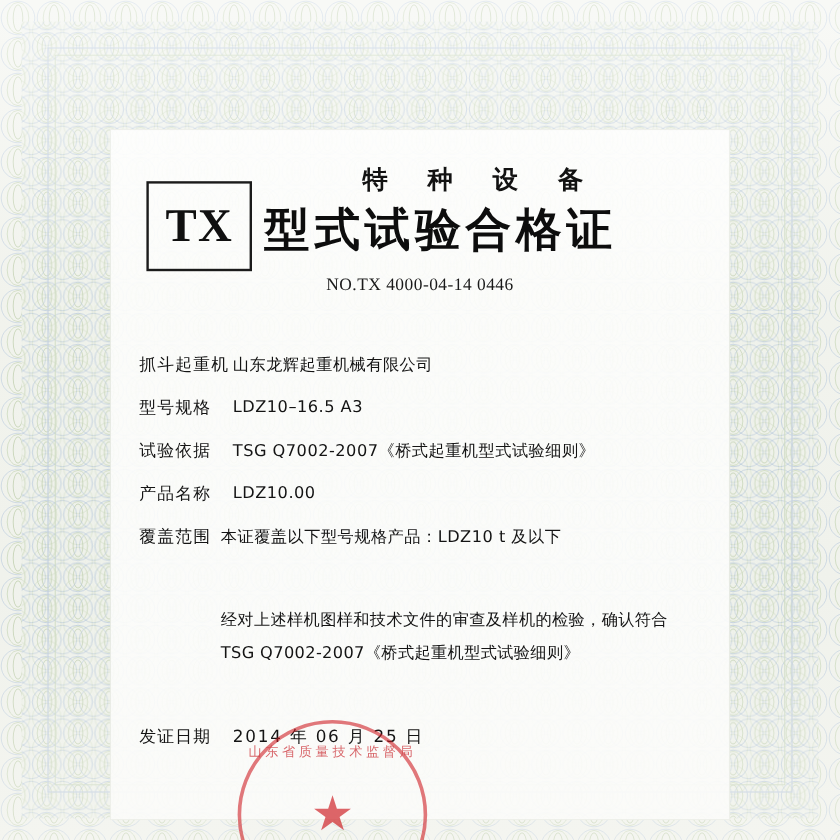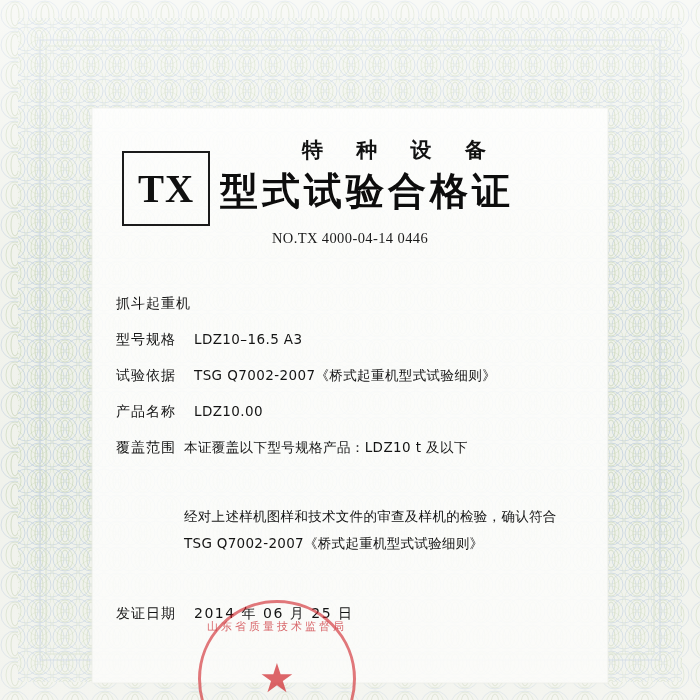--- a/index.html
+++ b/index.html
@@ -266,20 +266,21 @@
     </div>
     <div class="title-small">特 种 设 备</div>
     <div class="title-main">型式试验合格证</div>
   </div>
 
   <div class="cert-no">NO.TX 4000-04-14 0446</div>
 
   <div class="fields">
     <div class="field-row">
       <span class="field-label">抓斗起重机</span>
+      <span class="field-value">山东龙辉起重机械有限公司</span>
     </div>
     <div class="field-row">
       <span class="field-label">型号规格</span>
       <span class="field-value">LDZ10–16.5   A3</span>
     </div>
     <div class="field-row">
       <span class="field-label">试验依据</span>
       <span class="field-value">TSG Q7002-2007《桥式起重机型式试验细则》</span>
     </div>
     <div class="field-row">

